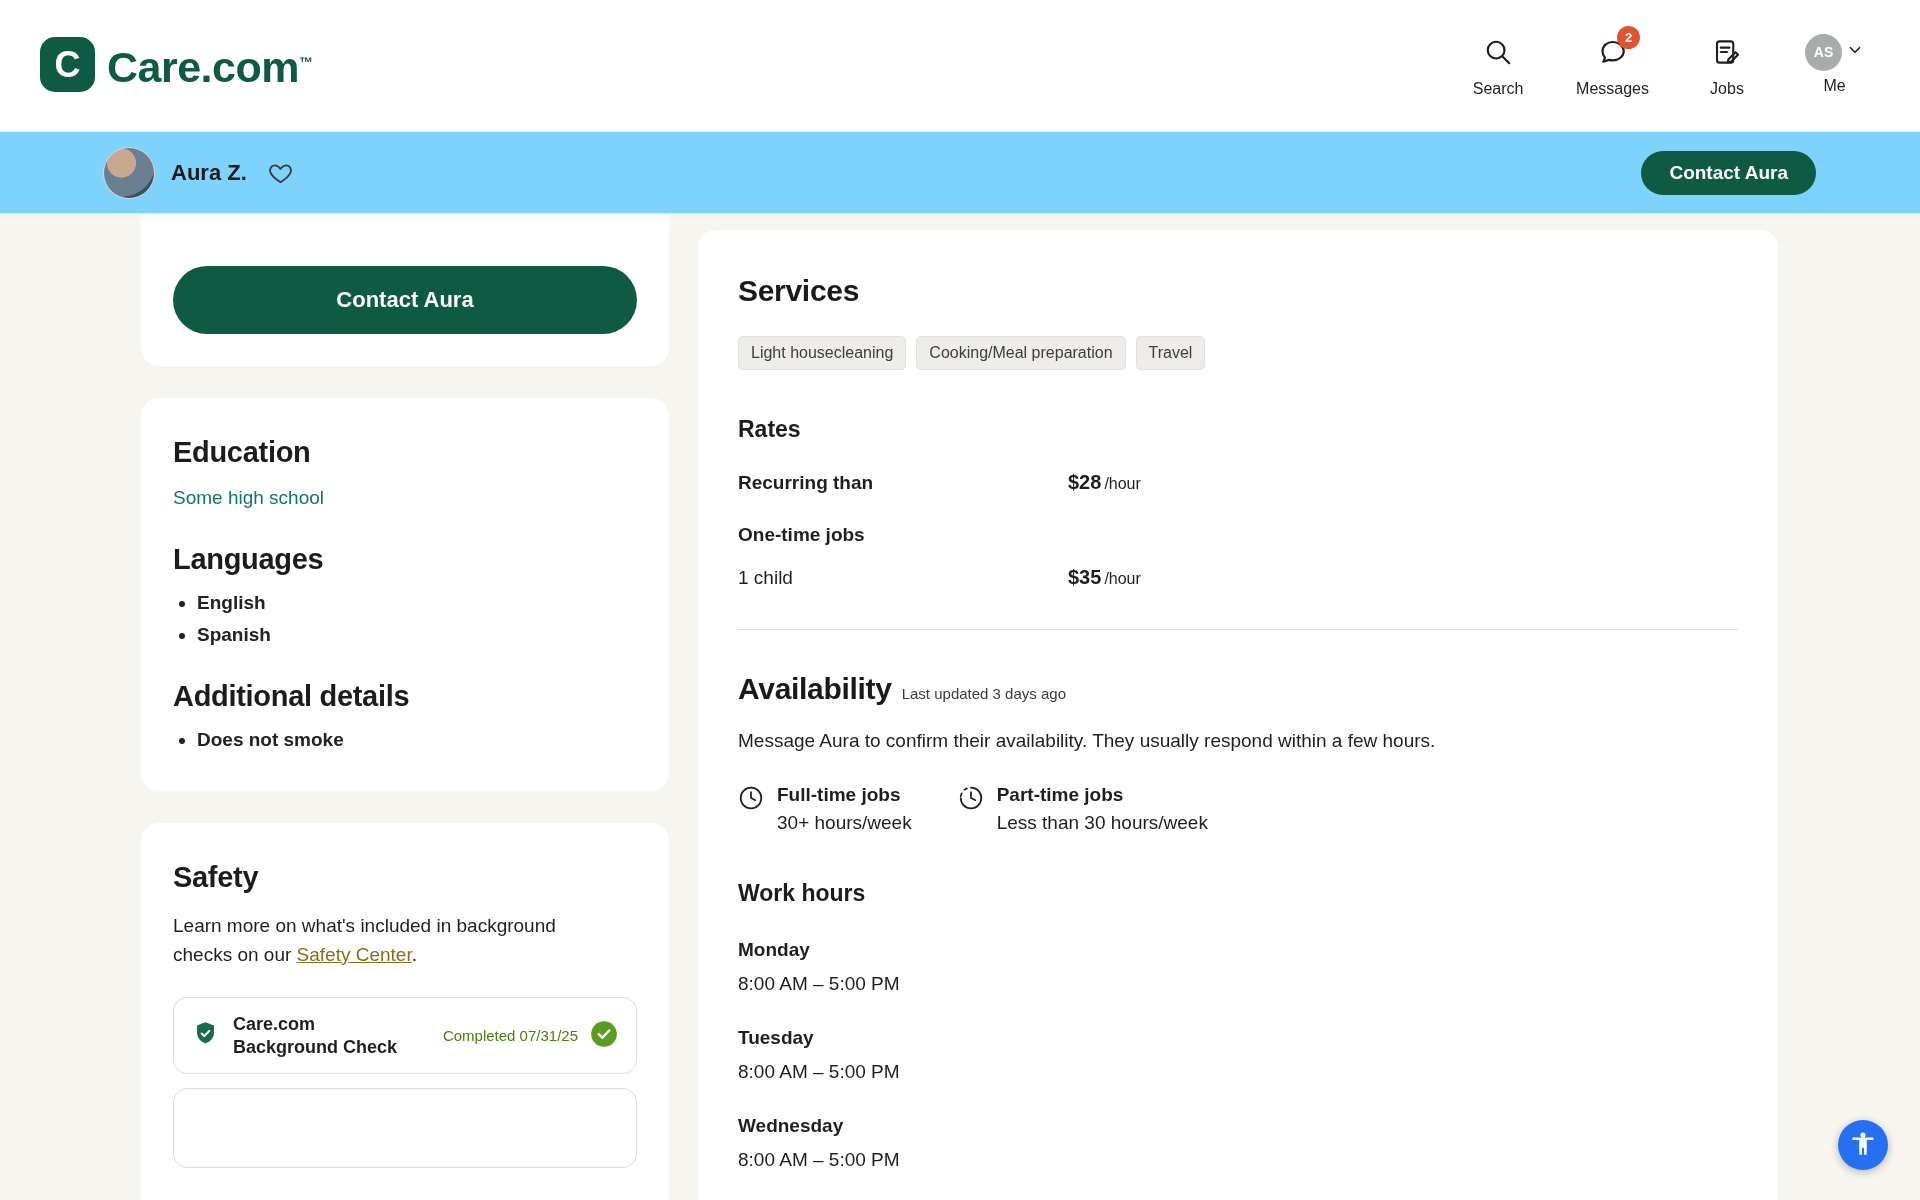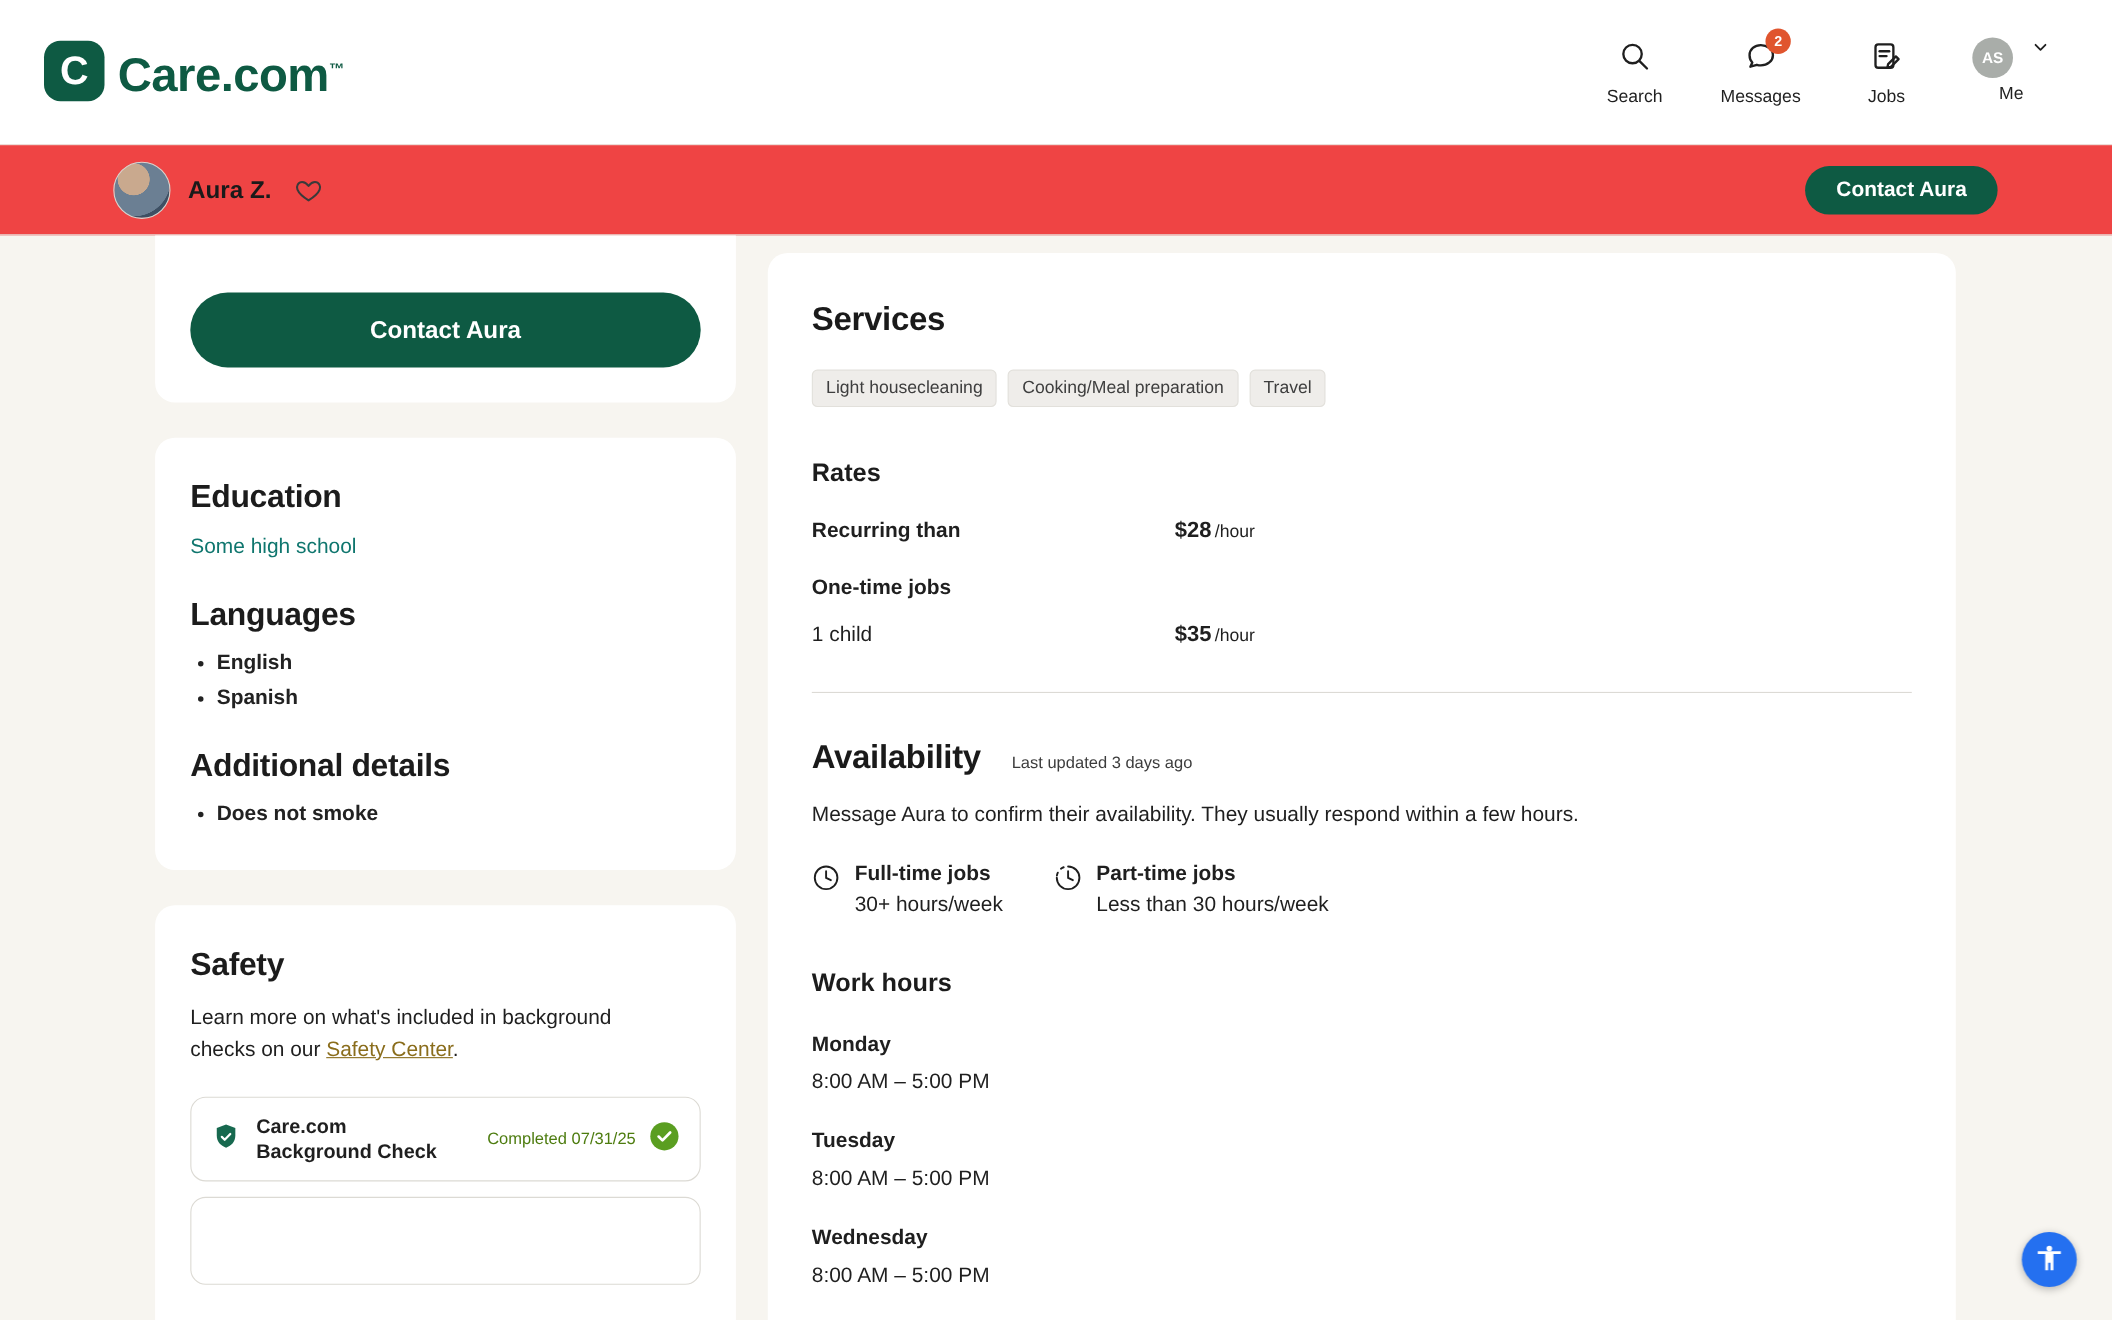--- a/index.html
+++ b/index.html
@@ -29,30 +29,30 @@
   .top-nav { display:flex; align-items:flex-start; gap:50px; }
   .nav-item { display:flex; flex-direction:column; align-items:center; cursor:pointer; min-width:56px; }
   .nav-icon-wrap { position:relative; height:40px; display:flex; align-items:center; }
   .nav-label { margin-top:6px; font-size:16px; color:#1F1F1F; }
   .badge {
     position:absolute; top:-8px; right:-12px;
     min-width:23px; height:23px; padding:0 5px;
     background:#E0552E; color:#fff; border-radius:12px;
     font-size:13px; font-weight:700; display:flex; align-items:center; justify-content:center;
   }
-  .me-wrap { display:flex; align-items:flex-start; gap:16px; }
+  .me-wrap { display:flex; align-items:center; gap:4px; }
   .me-avatar {
     width:37px; height:37px; border-radius:50%; background:#A9ADA9;
     color:#fff; font-size:14px; font-weight:700;
     display:flex; align-items:center; justify-content:center;
   }
 
   
   .profile-bar {
-    height:83px; background:#ef4444;
+    height:83px; background:#7dd3fc;
     border-top:1px solid #EDEBE6; border-bottom:1px solid #E8E6E1;
     display:flex; align-items:center;
     padding:0 104px 0 103px;
   }
   .caregiver-avatar {
     width:52px; height:52px; border-radius:50%;
     background:radial-gradient(circle at 35% 30%, #c9a98e 0 30%, #6b7f93 31% 70%, #3d4f63 71%);
     border:1px solid #D8D6D0; flex:0 0 auto;
   }
   .caregiver-name { margin-left:16px; font-size:22px; font-weight:700; color:#1A1A1A; }
@@ -110,21 +110,21 @@
   .rate-row { display:grid; grid-template-columns:330px auto; align-items:baseline; }
   .rate-row.first { margin-top:28px; }
   .rate-row.label-only { margin-top:30px; }
   .rate-row.sub { margin-top:20px; }
   .rate-label { font-size:19px; font-weight:700; }
   .rate-sub-label { font-size:19px; }
   .price { font-size:20px; font-weight:700; }
   .per { font-size:16px; font-weight:400; margin-left:3px; }
   .divider { margin-top:40px; border-bottom:1px solid #DCDAD5; }
 
-  .avail-head { margin-top:42px; display:flex; align-items:baseline; gap:28px;text-align:center; }
+  .avail-head { margin-top:42px; display:flex; align-items:baseline; gap:10px;text-align:center; }
   .last-updated { font-size:15px; color:#3C3C3C; }
   .avail-note { margin:24px 0 0; font-size:19px; color:#1F1F1F; }
   .job-types { margin-top:32px; display:flex; gap:46px; }
   .job-type { display:flex; gap:13px; align-items:flex-start; }
   .job-type .ico { margin-top:1px; display:flex; }
   .job-type-label { font-size:19px; font-weight:700; }
   .job-type-desc { font-size:19px; margin-top:6px; }
 
   .day-name { font-size:19px; font-weight:700; margin-top:32px; }
   .day-hours { font-size:19px; margin-top:12px; }

